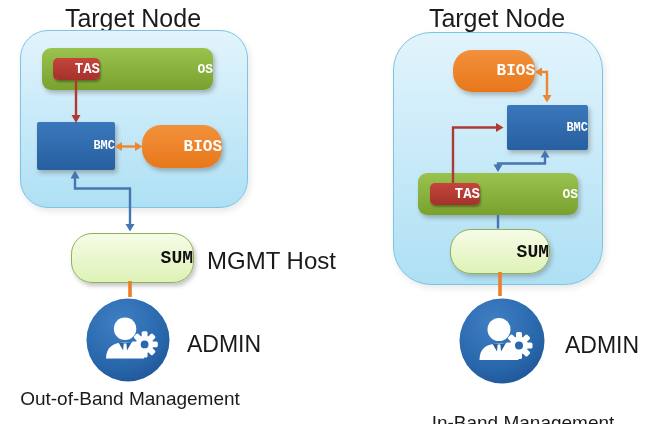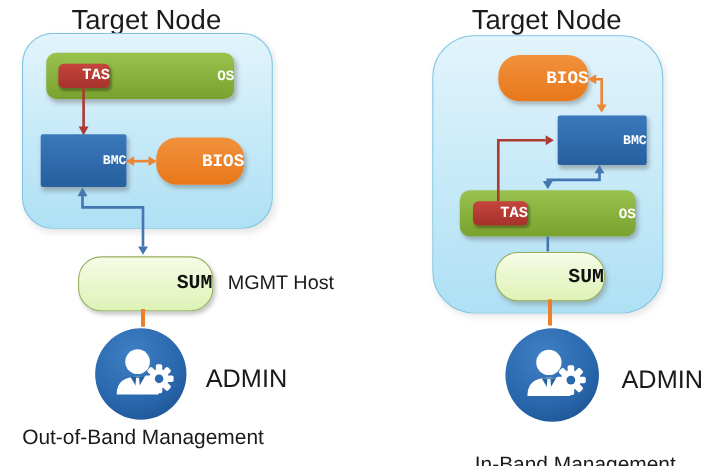--- a/index.html
+++ b/index.html
@@ -38,21 +38,21 @@
     font-size:14px;box-shadow:1px 2px 2px rgba(0,0,0,.3);
   }
   .sum{
     background:linear-gradient(180deg,#f6fce7 0%,#def2b6 100%);
     border:1.5px solid #93af5b;border-radius:21px;
     color:#111;font-weight:bold;font-size:18px;
     box-shadow:2px 3px 4px rgba(110,110,110,.40);
   }
   .overlay{position:absolute;left:0;top:0;z-index:6;pointer-events:none;}
   .admin{z-index:3;}
-  .lbl-mgmt{font-size:18px;}
+  .lbl-mgmt{font-size:24px;}
   .lbl-admin{font-size:23px;}
 </style>
 </head>
 <body>
 
 <div class="abs title" style="left:20px;top:4px;width:226px;">Target Node</div>
 
 <div class="abs container cont-left"></div>
 
 <div class="abs box green" style="left:42px;top:48px;width:171px;height:42px;">

